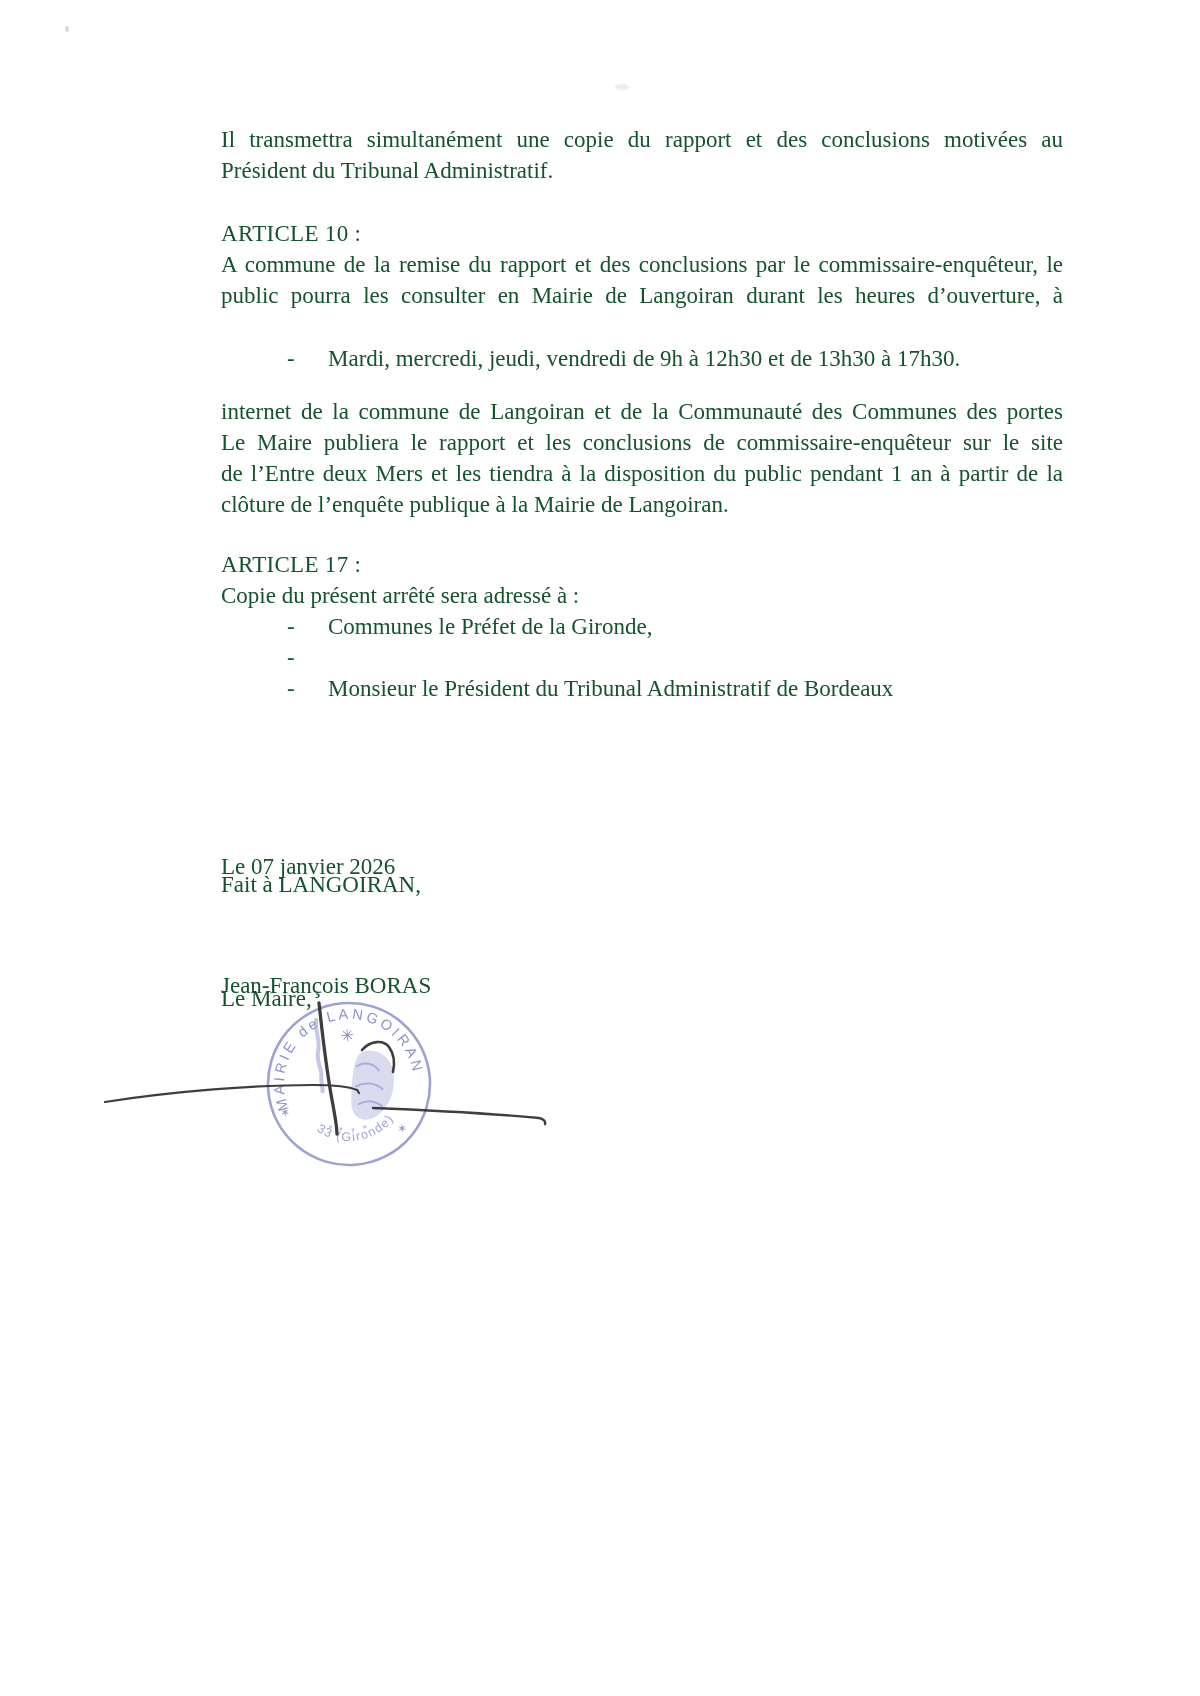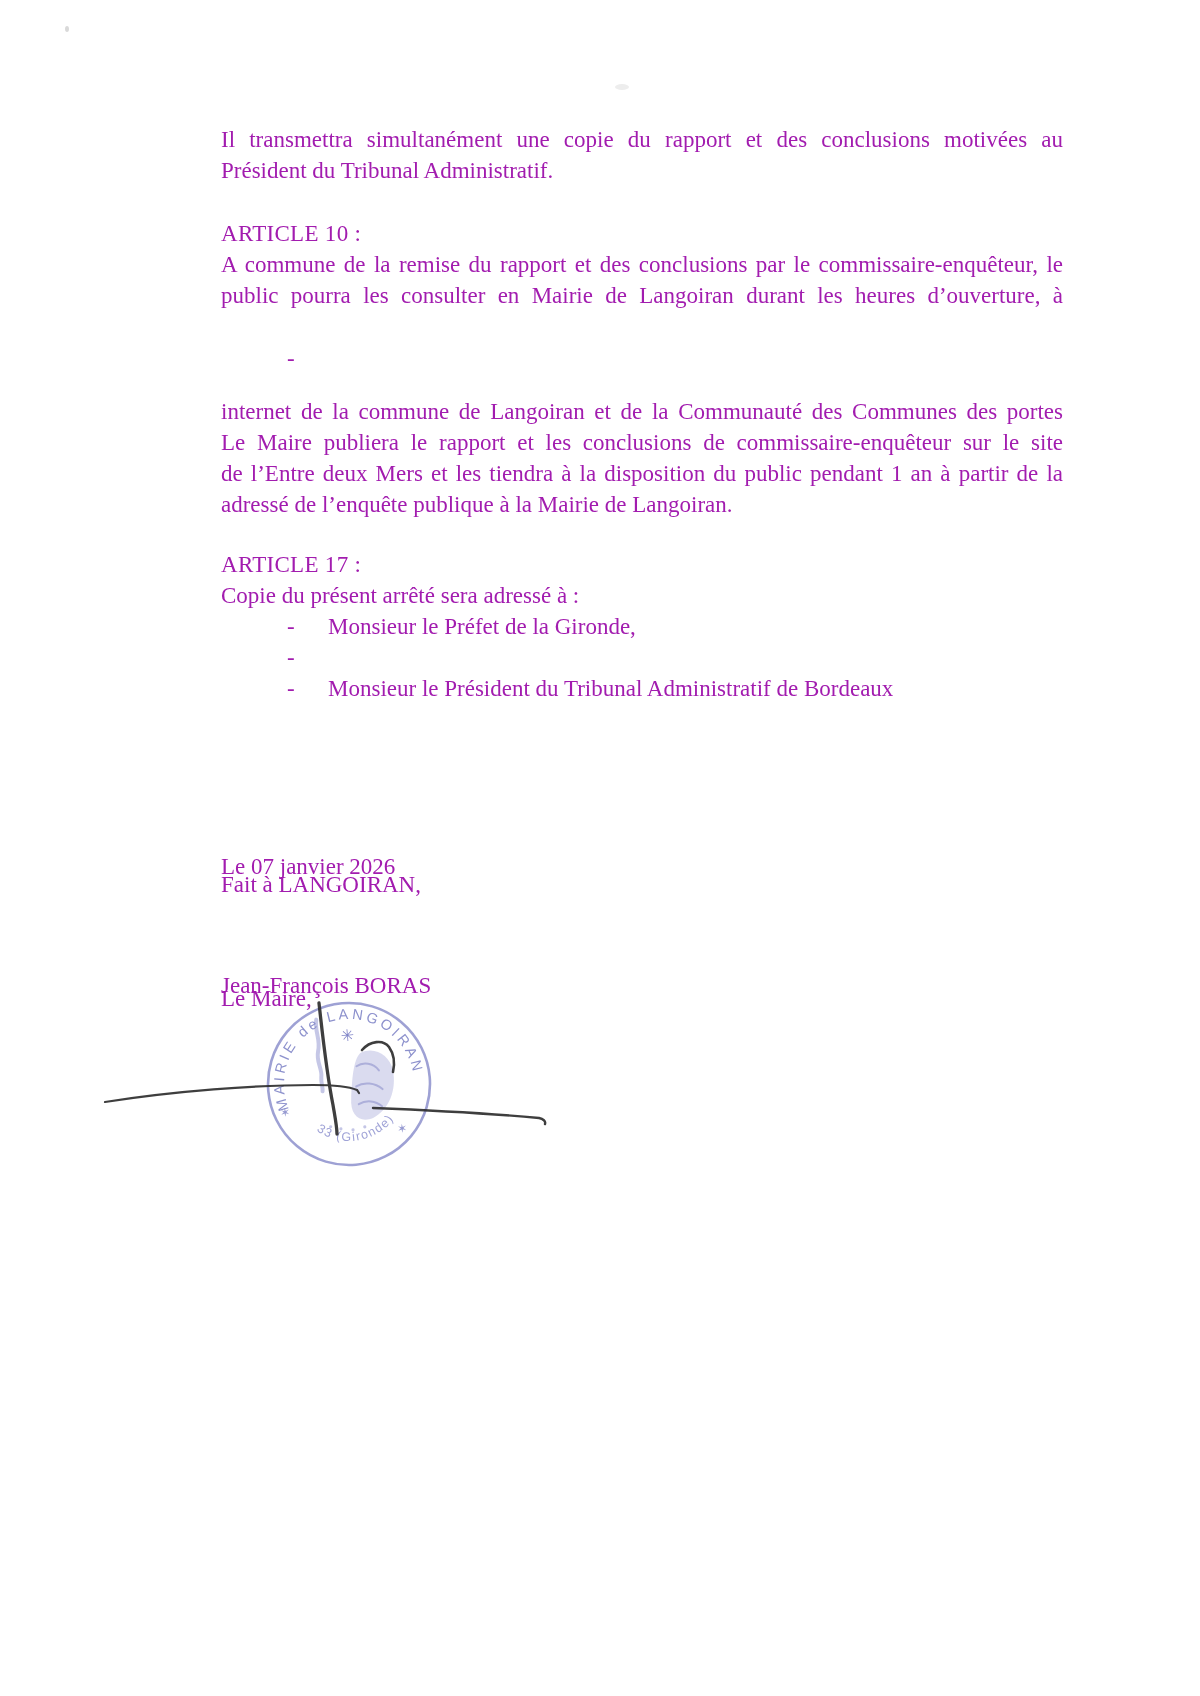--- a/index.html
+++ b/index.html
@@ -3,21 +3,21 @@
 <meta charset="utf-8">
 <style>
   html, body { margin: 0; padding: 0; background: #e8e8e8; }
   .page {
     position: relative;
     width: 1200px;
     height: 1696px;
     margin: 0 auto;
     background: #ffffff;
     font-family: "Liberation Serif", "DejaVu Serif", serif;
-    color: #a21caf;
+    color: #14532d;
     overflow: hidden;
   }
   .para {
     position: absolute;
     left: 221px;
     width: 842px;
     font-size: 23px;
     line-height: 31px;
   }
   .line { height: 31px; overflow: hidden; }
@@ -80,36 +80,37 @@
 
   <div class="heading" style="top:218px">ARTICLE 10 :</div>
 
   <div class="para" style="top:249px">
       <div class="line jl">A commune de la remise du rapport et des conclusions par le commissaire-enquêteur, le</div>
       <div class="line jl">public pourra les consulter en Mairie de Langoiran durant les heures d’ouverture, à</div>
     </div>
 
   <div class="bullet-row" style="top:343px">
     <span class="dash">-</span>
+    <span>Mardi, mercredi, jeudi, vendredi de 9h à 12h30 et de 13h30 à 17h30.</span>
   </div>
 
   <div class="para" style="top:396px">
       <div class="line jl">internet de la commune de Langoiran et de la Communauté des Communes des portes</div>
       <div class="line jl">Le Maire publiera le rapport et les conclusions de commissaire-enquêteur sur le site</div>
       <div class="line jl">de l’Entre deux Mers et les tiendra à la disposition du public pendant 1 an à partir de la</div>
-      <div class="line">adressé de l’enquête publique à la Mairie de Langoiran.</div>
+      <div class="line">clôture de l’enquête publique à la Mairie de Langoiran.</div>
     </div>
 
   <div class="heading" style="top:549px">ARTICLE 17 :</div>
 
   <div class="para" style="top:580px">Copie du présent arrêté sera adressé à :</div>
 
   <div class="bullet-row" style="top:611px">
     <span class="dash">-</span>
-    <span>Monsieur le Préfet de la Gironde,</span>
+    <span>Communes le Préfet de la Gironde,</span>
   </div>
   <div class="bullet-row" style="top:642px">
     <span class="dash">-</span>
   </div>
   <div class="bullet-row" style="top:673px">
     <span class="dash">-</span>
     <span>Monsieur le Président du Tribunal Administratif de Bordeaux</span>
   </div>
 
   <div class="closing-line" style="top:870px">Fait à LANGOIRAN,</div>

